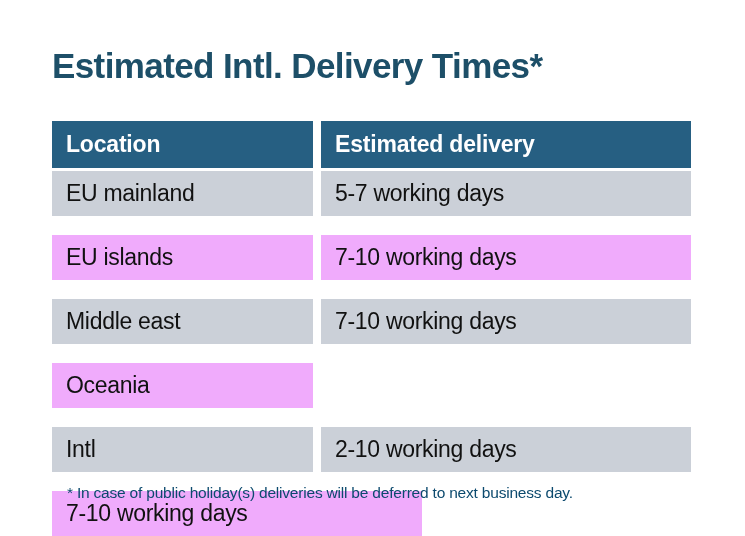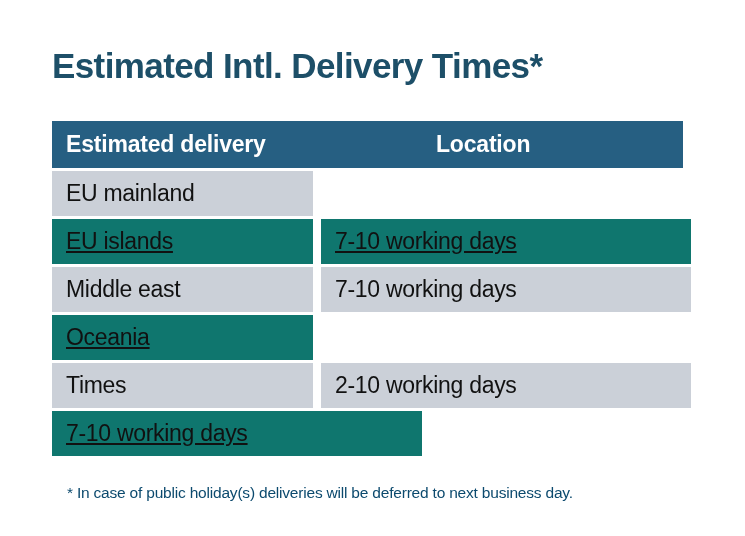--- a/index.html
+++ b/index.html
@@ -49,21 +49,21 @@
     width: 639px;
   }
 
   .t-row.header-row {
     height: 47px;
     margin-bottom: 3px;
   }
 
   .t-row.body-row {
     height: 45px;
-    margin-bottom: 3px;
+    margin-bottom: 19px;
   }
 
   .t-cell {
     display: flex;
     align-items: center;
     box-sizing: border-box;
   }
 
   .col-location {
     width: 261px;
@@ -83,22 +83,21 @@
     font-size: 23px;
     font-weight: 700;
     letter-spacing: -0.2px;
   }
 
   
   .body-row.shade-dark .t-cell {
     background: #cbd0d8;
   }
   .body-row.shade-light .t-cell {
-    background: #0f766e;
-    text-decoration: underline;
+    background: #f0abfc;
   }
 
   .body-row .t-cell {
     color: #111111;
     font-size: 23px;
     font-weight: 400;
     letter-spacing: -0.3px;
   }
 
   
@@ -118,44 +117,45 @@
 </head>
 <body>
 
 <div id="page-root">
 
   <div class="page-title">Estimated Intl. Delivery Times*</div>
 
   <div class="delivery-table">
 
     <div class="t-row header-row">
+      <div class="t-cell col-location">Location</div>
       <div class="t-cell col-estimate">Estimated delivery</div>
-      <div class="t-cell col-location">Location</div>
     </div>
 
     <div class="t-row body-row shade-dark">
       <div class="t-cell col-location">EU mainland</div>
+      <div class="t-cell col-estimate">5-7 working days</div>
     </div>
 
     <div class="t-row body-row shade-light">
       <div class="t-cell col-location">EU islands</div>
       <div class="t-cell col-estimate">7-10 working days</div>
     </div>
 
     <div class="t-row body-row shade-dark">
       <div class="t-cell col-location">Middle east</div>
       <div class="t-cell col-estimate">7-10 working days</div>
     </div>
 
     <div class="t-row body-row shade-light">
       <div class="t-cell col-location">Oceania</div>
     </div>
 
     <div class="t-row body-row shade-dark">
-      <div class="t-cell col-location">Times</div>
+      <div class="t-cell col-location">Intl</div>
       <div class="t-cell col-estimate">2-10 working days</div>
     </div>
 
     <div class="t-row body-row shade-light">
       <div class="t-cell col-estimate">7-10 working days</div>
     </div>
 
   </div>
 
   <div class="footnote">* In case of public holiday(s) deliveries will be deferred to next business day.</div>

